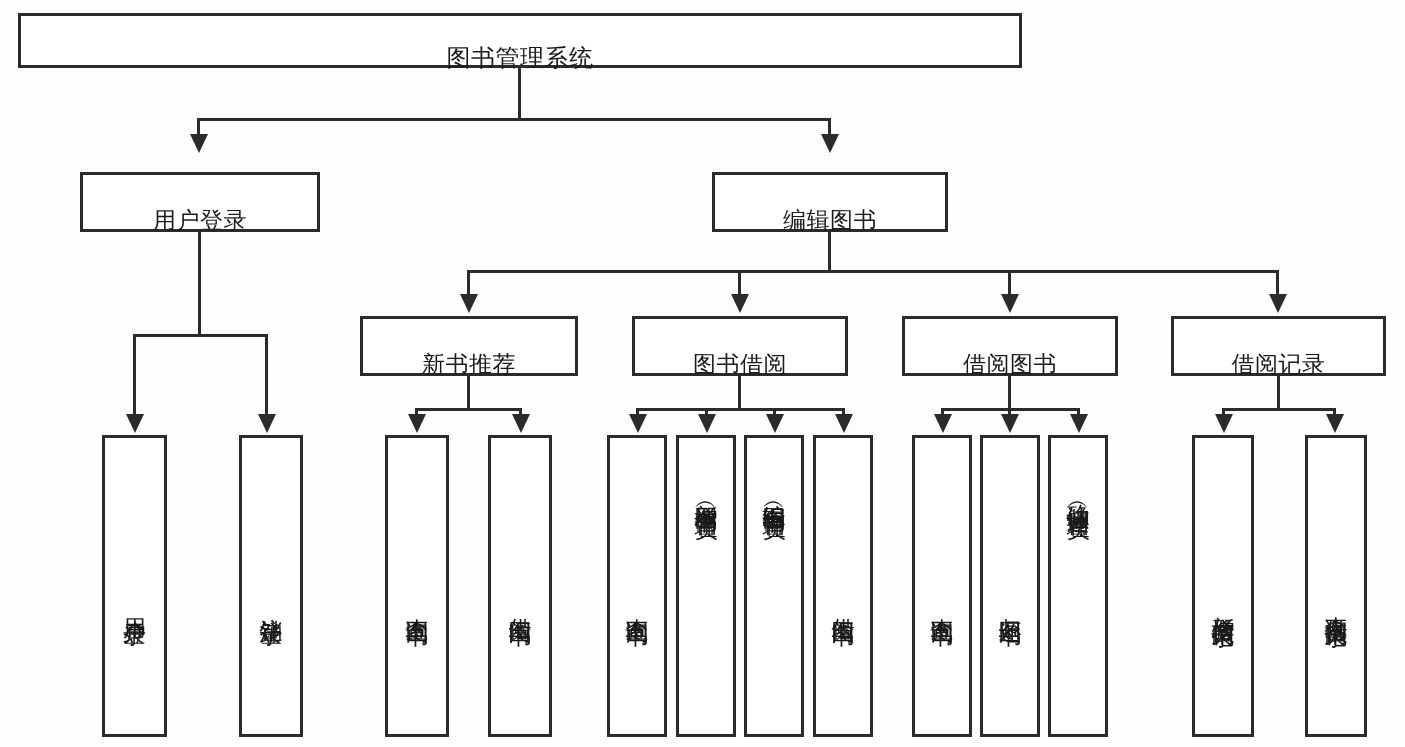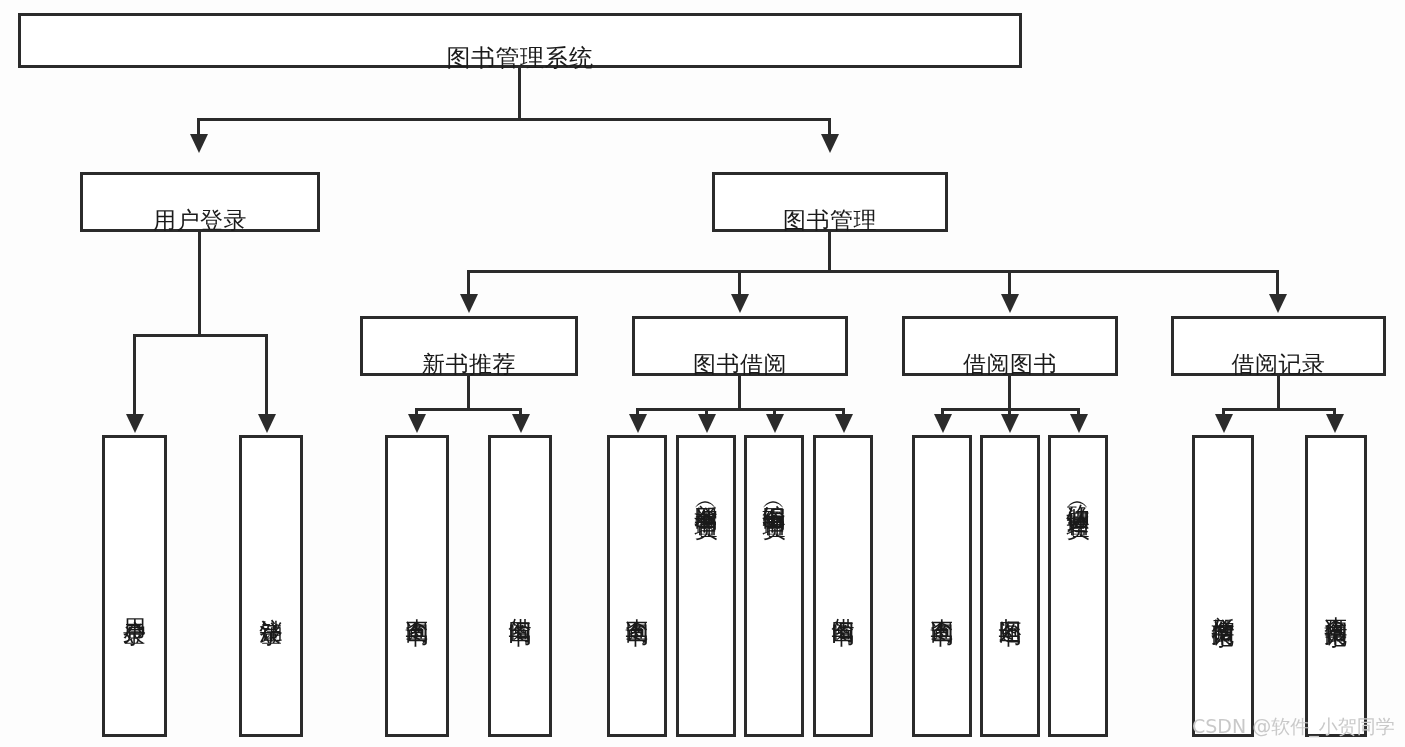--- a/index.html
+++ b/index.html
@@ -99,21 +99,21 @@
   <div class="vline" style="left:197px; top:118px; width:3px; height:18px;"></div>
   <div class="arrow" style="left:190px; top:134px;"></div>
   <div class="vline" style="left:828px; top:118px; width:3px; height:18px;"></div>
   <div class="arrow" style="left:821px; top:134px;"></div>
 
   <div class="node horiz" style="left:80px; top:172px; width:240px; height:60px;">
     <span class="label">用户登录</span>
   </div>
 
   <div class="node horiz" style="left:712px; top:172px; width:236px; height:60px;">
-    <span class="label">图书管理</span>
+    <span class="label">编辑图书</span>
   </div>
 
   <div class="vline" style="left:198px; top:232px; width:3px; height:104px;"></div>
   <div class="hline" style="left:133px; top:334px; width:135px; height:3px;"></div>
   <div class="vline" style="left:133px; top:334px; width:3px; height:82px;"></div>
   <div class="arrow" style="left:126px; top:414px;"></div>
   <div class="vline" style="left:265px; top:334px; width:3px; height:82px;"></div>
   <div class="arrow" style="left:258px; top:414px;"></div>
 
   <div class="vline" style="left:828px; top:232px; width:3px; height:40px;"></div>
@@ -211,15 +211,14 @@
     <span class="label">确认归还（管理员）</span>
   </div>
 
   <div class="node leaf center-text" style="left:1192px; top:435px; width:62px; height:302px;">
     <span class="label">新增借阅记录</span>
   </div>
   <div class="node leaf center-text" style="left:1305px; top:435px; width:62px; height:302px;">
     <span class="label">查询借阅记录</span>
   </div>
 
-  <div class="watermark" style="left:1192px; top:714px;">CSDN @软件_小贺同学</div>
 
 </div>
 
 </body></html>

